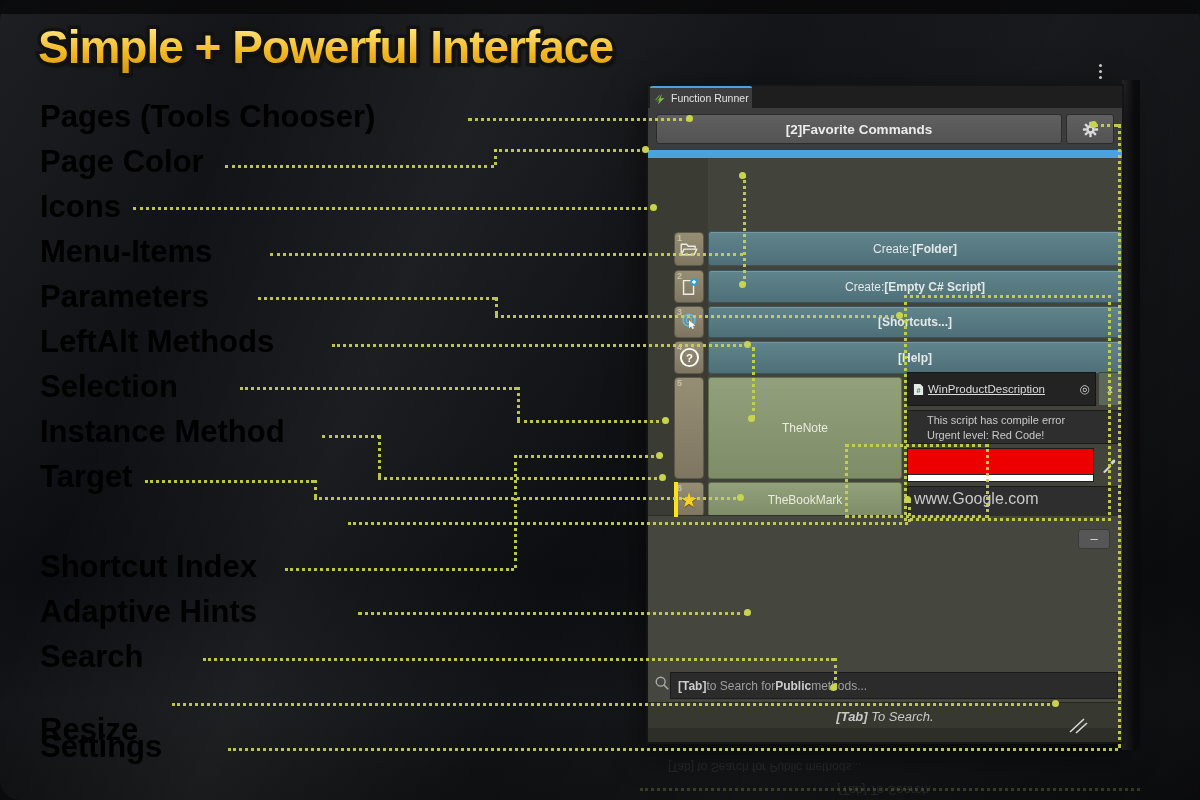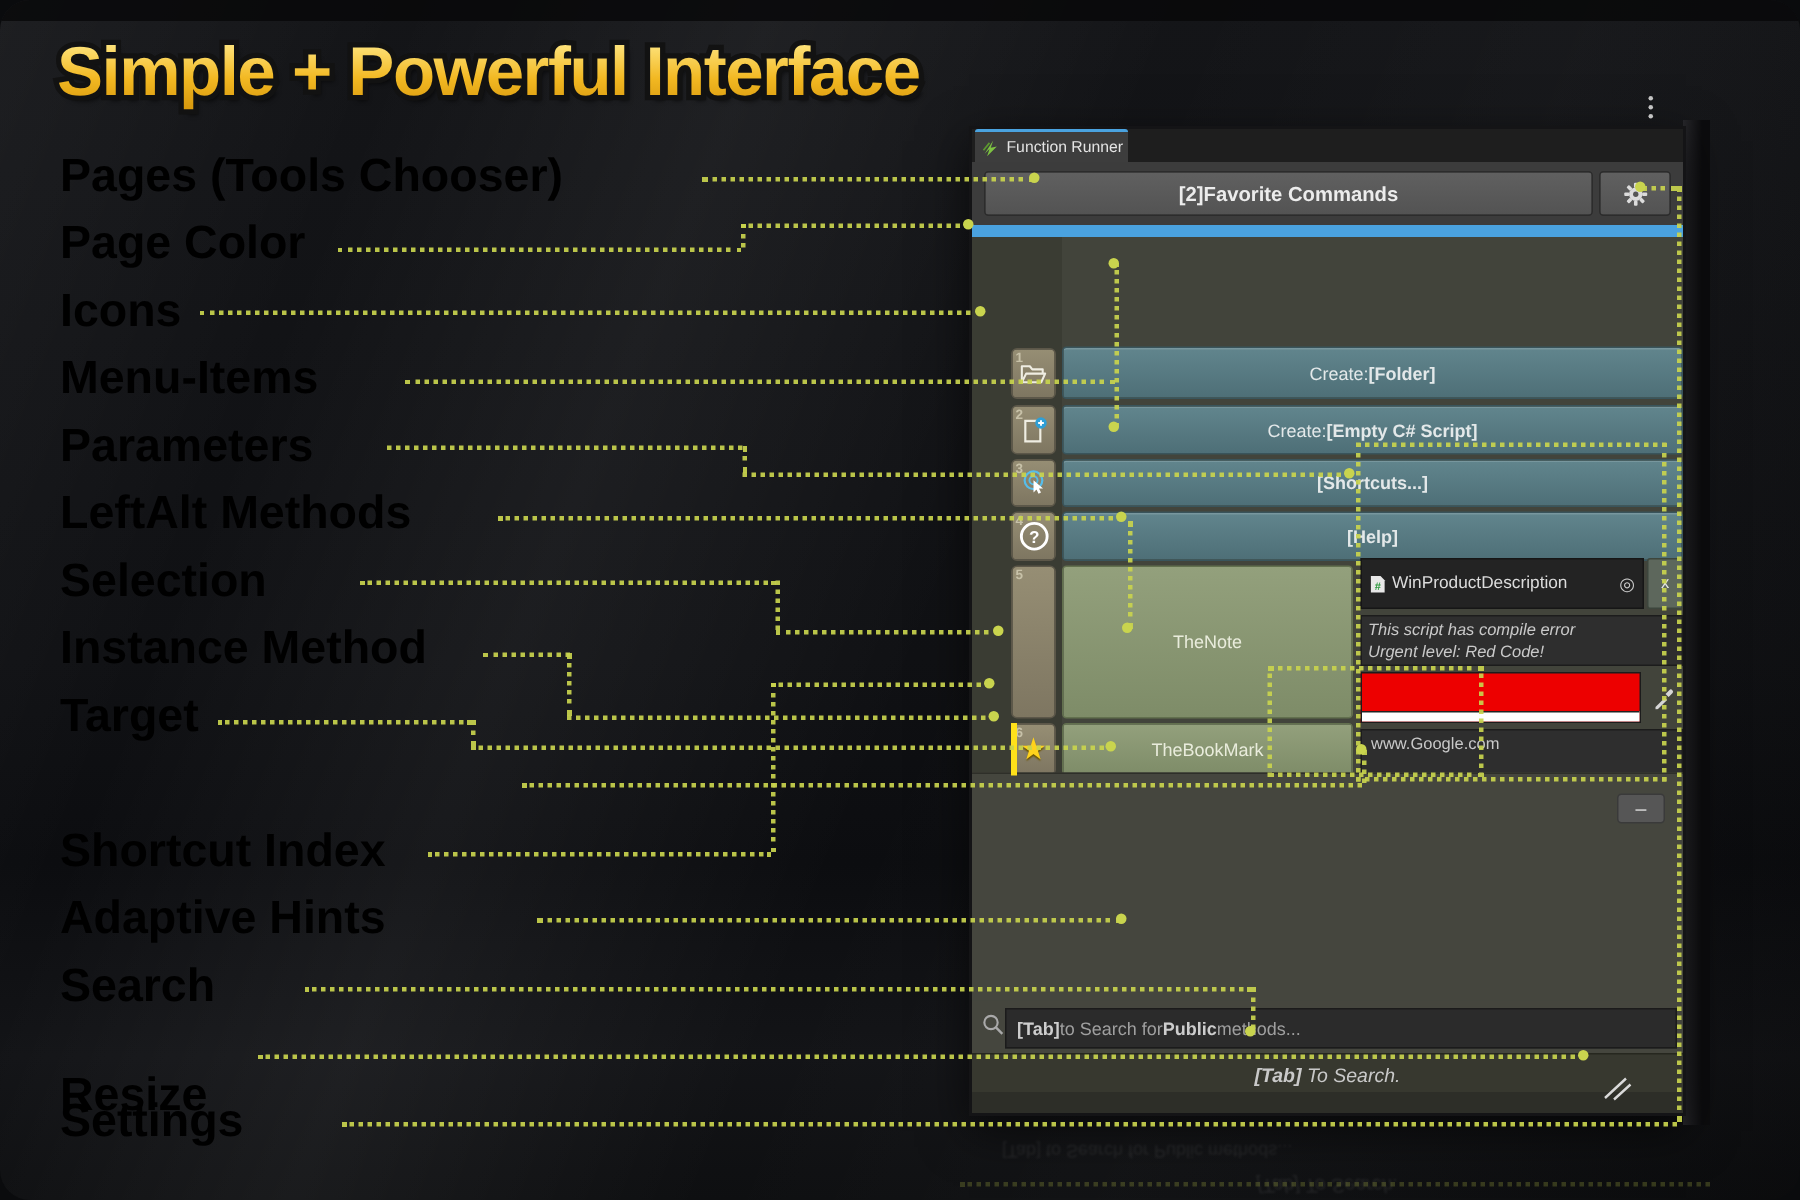--- a/index.html
+++ b/index.html
@@ -45,28 +45,28 @@
   .objfield{position:absolute;left:57px;top:363px;width:185px;height:61px;background:#262626;border:1px solid #1a1a1a;box-sizing:border-box;display:flex;align-items:center;}
   .objfield .txt{font-size:10.5px;color:#b9b9b9;padding-left:8px;flex:1;}
   .objfield .pick{font-size:13px;color:#d6d6d6;padding-right:6px;}
   .fillbtn{position:absolute;left:196px;top:363px;width:141px;height:65px;background:linear-gradient(180deg,#9cab82,#8a9a70);border:1px solid #6d7c55;box-sizing:border-box;display:flex;align-items:center;justify-content:center;font-size:12px;color:#eef1e2;border-radius:2px;}
   .xylabel{position:absolute;font-size:11px;color:#c4c4c4;}
   .numfield{position:absolute;width:47px;height:32px;background:#1f1f1f;border:1px solid #151515;border-radius:3px;box-sizing:border-box;font-size:11px;color:#dadada;padding:2px 0 0 5px;}
   .dropdown{position:absolute;left:341px;top:404px;width:115px;height:19px;background:linear-gradient(180deg,#5d5d5d,#4e4e4e);border:1px solid #333;border-radius:3px;box-sizing:border-box;display:flex;align-items:center;font-size:11px;color:#e0e0e0;padding-left:6px;}
   .caret{position:absolute;right:6px;top:7px;width:0;height:0;border-left:4px solid transparent;border-right:4px solid transparent;border-top:5px solid #d0d0d0;}
   
   .insp-h{position:absolute;left:259px;top:214px;width:189px;height:34px;background:#232323;border:1px solid #161616;box-sizing:border-box;display:flex;align-items:center;gap:4px;padding-left:5px;}
-  .insp-h .t{font-size:11.5px;color:#dcdcdc;flex:1;}
+  .insp-h .t{font-size:11.5px;color:#dcdcdc;flex:1;text-decoration:underline;}
   .insp-h .pick{font-size:12px;color:#cfcfcf;padding-right:5px;}
   .insp-x{position:absolute;left:450px;top:214px;width:24px;height:34px;background:#5d675c;border:1px solid #3d463d;box-sizing:border-box;display:flex;align-items:center;justify-content:center;font-size:11px;color:#e6e6e6;border-radius:2px;}
-  .insp-desc{position:absolute;left:259px;top:252px;width:215px;height:34px;background:#2e2e2e;border:1px solid #1c1c1c;box-sizing:border-box;font-size:11px;color:#c9c9c9;line-height:15px;padding:2px 0 0 4px;font-style:italic;}
+  .insp-desc{position:absolute;left:259px;top:252px;width:215px;height:34px;background:#2e2e2e;border:1px solid #1c1c1c;box-sizing:border-box;font-size:11px;color:#c9c9c9;line-height:15px;padding:2px 0 0 19px;}
   .swatch{position:absolute;left:259px;top:290px;width:187px;height:34px;border:1px solid #1c1c1c;box-sizing:border-box;}
   .swatch .alpha{position:absolute;left:0;bottom:0;width:100%;height:6px;background:#fff;border-top:1px solid #222;}
   .dropper{position:absolute;left:448px;top:290px;width:26px;height:34px;display:flex;align-items:center;justify-content:center;}
-  .urlfield{position:absolute;left:259px;top:328px;width:215px;height:36px;background:#2e2e2e;border:1px solid #1c1c1c;box-sizing:border-box;font-size:11px;color:#c9c9c9;padding:3px 0 0 6px;}
+  .urlfield{position:absolute;left:259px;top:328px;width:215px;height:36px;background:#2e2e2e;border:1px solid #1c1c1c;box-sizing:border-box;font-size:16px;color:#c9c9c9;padding:3px 0 0 6px;}
   
   .hints{position:absolute;left:0;top:429px;width:100%;height:152px;background:#45463e;border-top:1px solid #2e2f29;}
   .hintline{width:100%;text-align:center;font-size:13px;color:#9c9c9c;}
   .hintline b{color:#b3b3b3;}
   .minusbtn{position:absolute;left:430px;top:13px;width:32px;height:20px;background:#565656;border:1px solid #3a3a3a;border-radius:3px;box-sizing:border-box;display:flex;align-items:center;justify-content:center;color:#e0e0e0;font-size:13px;line-height:10px;}
   .searchrow{position:absolute;left:0;top:581px;width:100%;height:35px;background:#45463e;}
   .searchfield{position:absolute;left:22px;top:5px;width:448px;height:27px;background:#2b2b2b;border:1px solid #1b1b1b;box-sizing:border-box;font-size:12px;color:#9f9f9f;display:flex;align-items:center;padding-left:7px;}
   .searchfield b{color:#cdcdcd;}
   .statusbar{position:absolute;left:0;top:616px;width:100%;height:26px;background:#37382f;border-top:1px solid #26271f;display:flex;align-items:center;justify-content:center;font-size:13px;color:#c9c9c9;font-style:italic;}
   .resize{position:absolute;left:418px;top:630px;width:28px;height:24px;}

